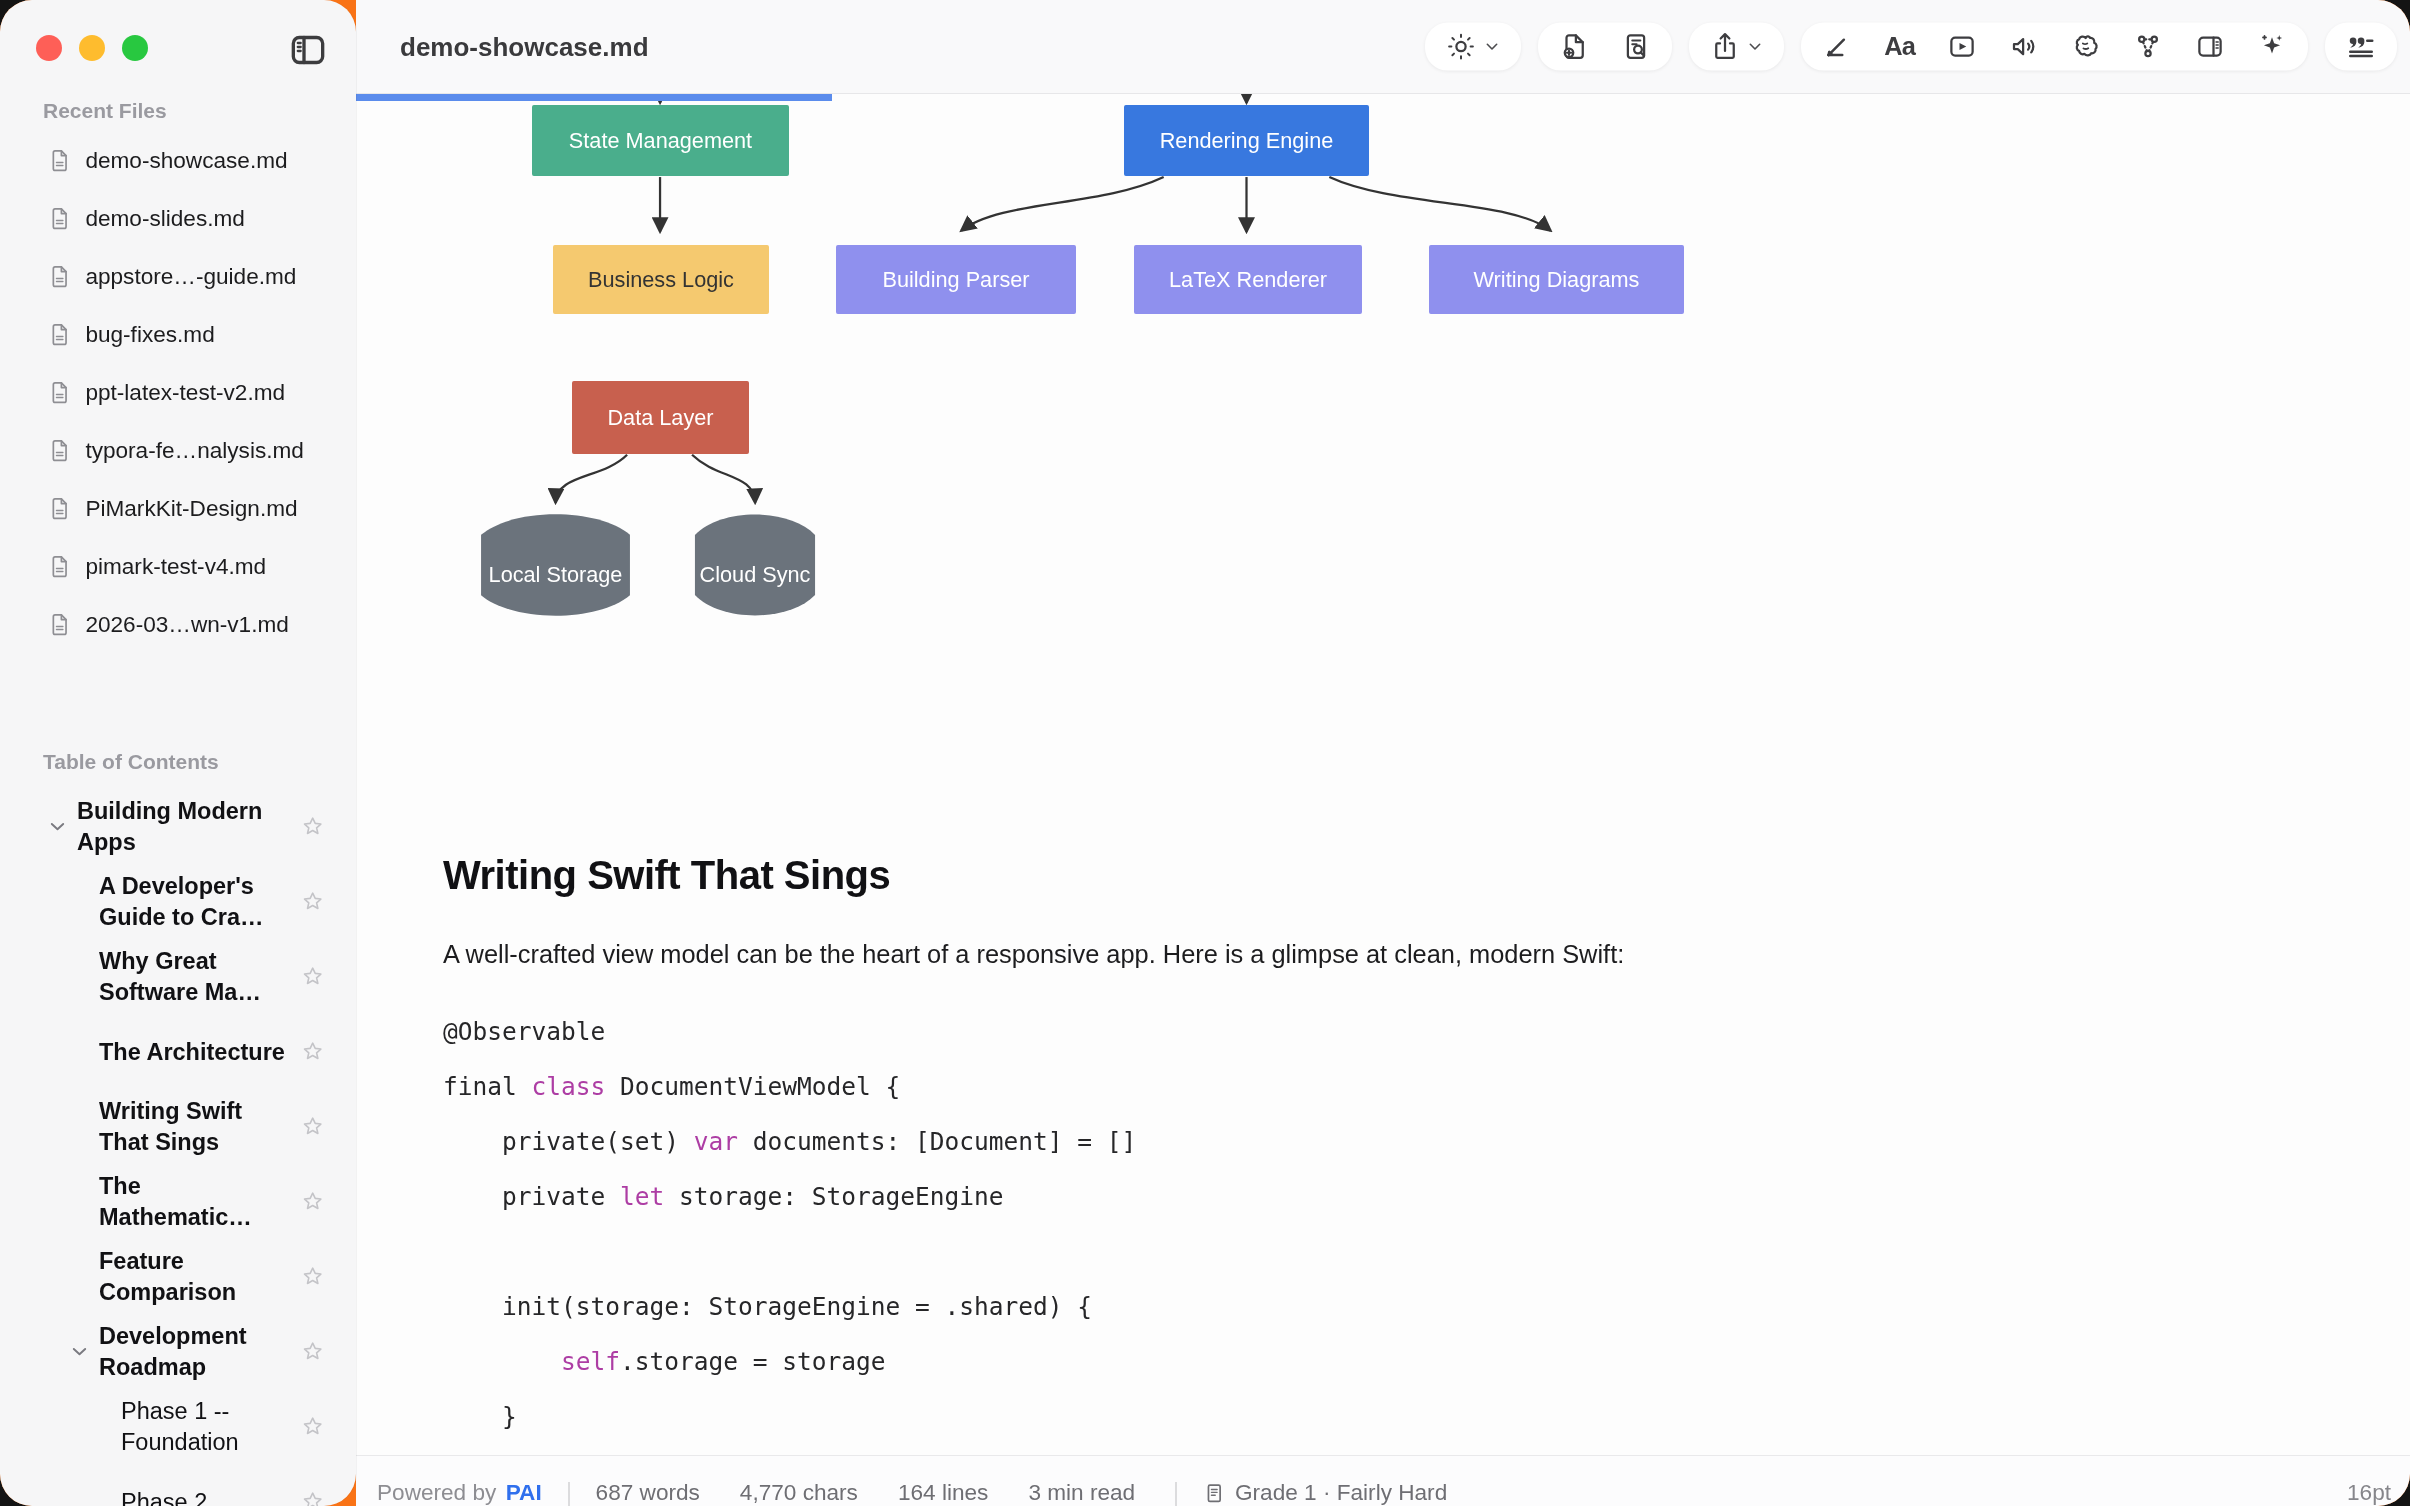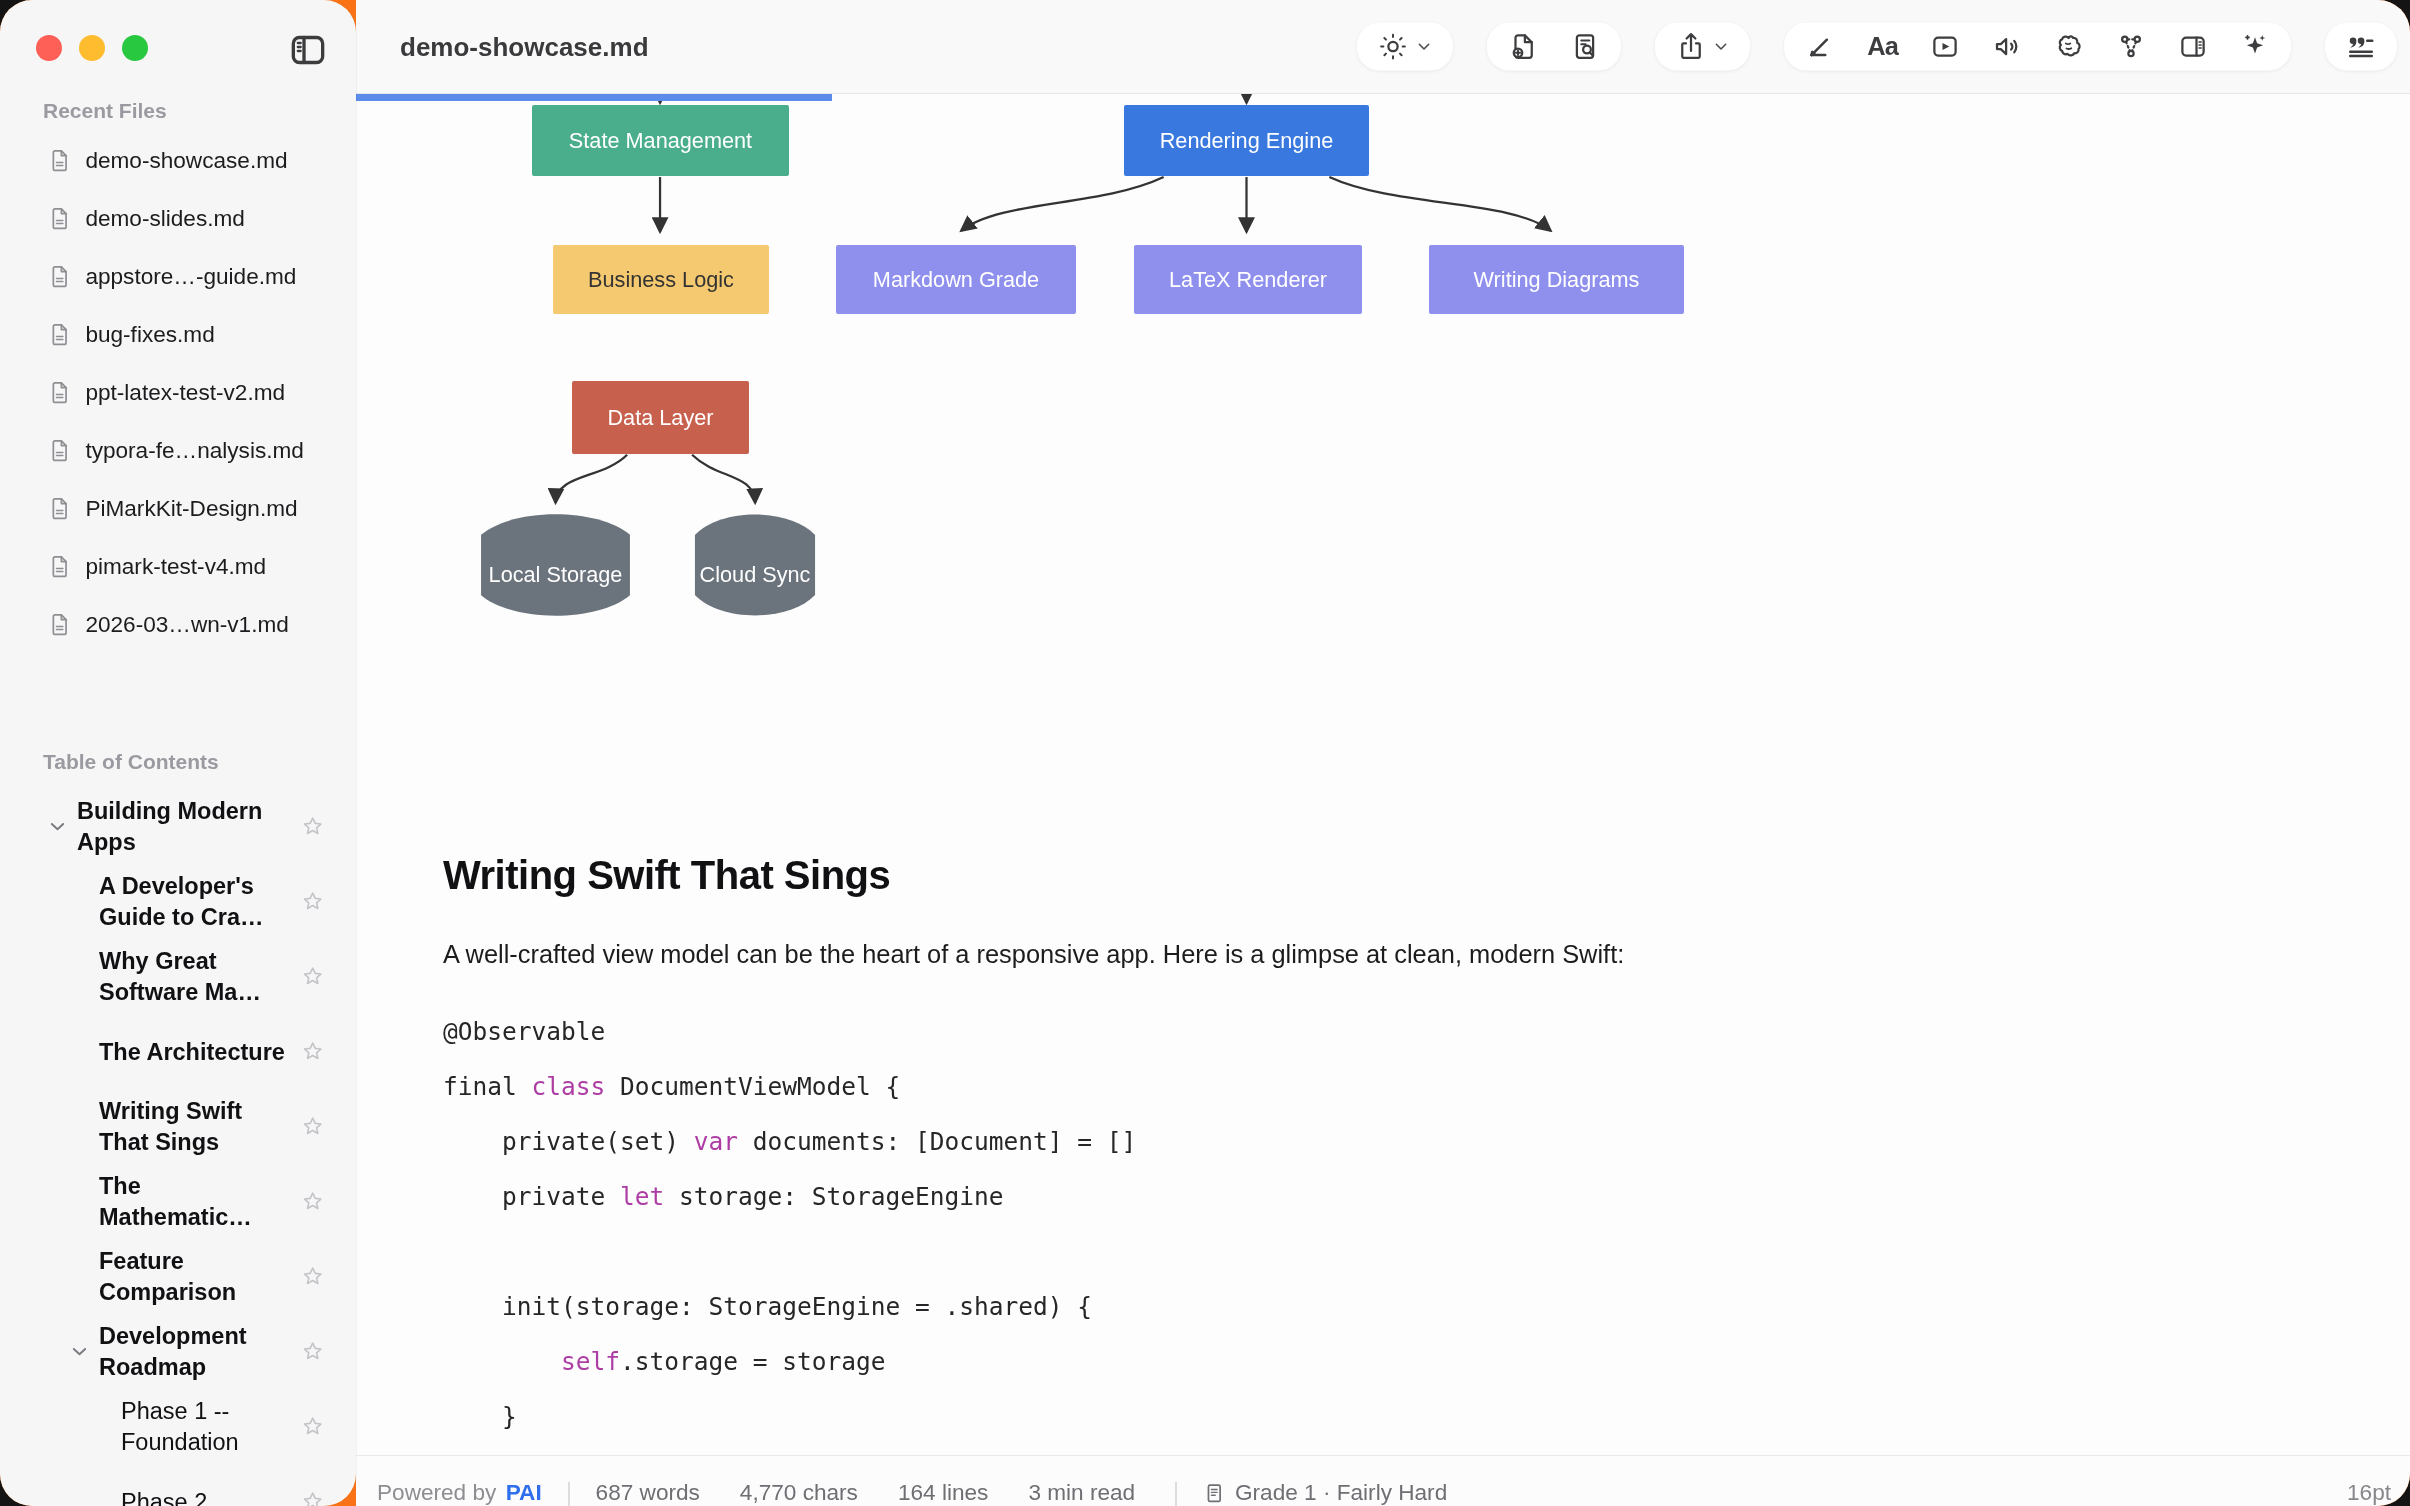--- a/index.html
+++ b/index.html
@@ -26,21 +26,21 @@
   .toc-label { position:absolute; top:50%; transform:translateY(-50%); font-size:23.5px; line-height:31px;
                color:#111114; max-width:188px; }
   .toc-label.b { font-weight:700; }
   .toc-star { position:absolute; right:31px; top:50%; transform:translateY(-50%); width:25.4px; height:25.4px; color:#c4c4c8; }
 
   
   .titlebar { position:absolute; left:356px; right:0; top:0; height:94px; background:#f9f9fa;
               border-bottom:0.9px solid #e7e7e9; z-index:5; }
   .doc-title { position:absolute; left:44px; top:50%; transform:translateY(-50%);
                font-size:26px; font-weight:700; color:#3a3a3c; }
-  .tb-groups { position:absolute; right:13px; top:50%; transform:translateY(-50%); display:flex; gap:34px; align-items:center; }
+  .tb-groups { position:absolute; right:13px; top:50%; transform:translateY(-50%); display:flex; gap:17px; align-items:center; }
   .tb-group { display:flex; align-items:center; gap:32px; background:#ffffff; border-radius:22.6px;
               padding:9.4px 21px; box-shadow:0 0.9px 3.8px rgba(0,0,0,.07); }
   .tb-btn { display:flex; align-items:center; gap:7.5px; border:none; background:transparent;
             color:#3d3d40; cursor:pointer; padding:0; }
   .tb-btn .ic { width:30px; height:30px; display:block; }
   .tb-btn .chev { width:16px; height:16px; color:#4c4c4f; }
   .tb-btn .glyph { font-size:25.4px; font-weight:600; color:#3d3d40; letter-spacing:-0.9px; }
 
   
   .content { position:absolute; left:356px; right:0; top:94px; bottom:51px; background:#fdfdfd; overflow:hidden; }
@@ -213,21 +213,21 @@
           <div class="node" style="left: 176px; top: 11.3px; width: 257px; height: 71px; background: rgb(74, 174, 140); color: rgb(255, 255, 255);">
             <span class="nl">State Management</span>
           </div>
           <div class="node" style="left: 768px; top: 11.3px; width: 245px; height: 71px; background: rgb(56, 120, 223); color: rgb(255, 255, 255);">
             <span class="nl">Rendering Engine</span>
           </div>
           <div class="node" style="left: 197px; top: 151px; width: 216px; height: 69px; background: rgb(245, 201, 111); color: rgb(51, 51, 51);">
             <span class="nl">Business Logic</span>
           </div>
           <div class="node" style="left: 480px; top: 151px; width: 240px; height: 69px; background: rgb(143, 144, 238); color: rgb(255, 255, 255);">
-            <span class="nl">Markdown Grade</span>
+            <span class="nl">Building Parser</span>
           </div>
           <div class="node" style="left: 778px; top: 151px; width: 228px; height: 69px; background: rgb(143, 144, 238); color: rgb(255, 255, 255);">
             <span class="nl">LaTeX Renderer</span>
           </div>
           <div class="node" style="left: 1073px; top: 151px; width: 255px; height: 69px; background: rgb(143, 144, 238); color: rgb(255, 255, 255);">
             <span class="nl">Writing Diagrams</span>
           </div>
           <div class="node" style="left: 216px; top: 287px; width: 177px; height: 73px; background: rgb(200, 96, 78); color: rgb(255, 255, 255);">
             <span class="nl">Data Layer</span>
           </div>

